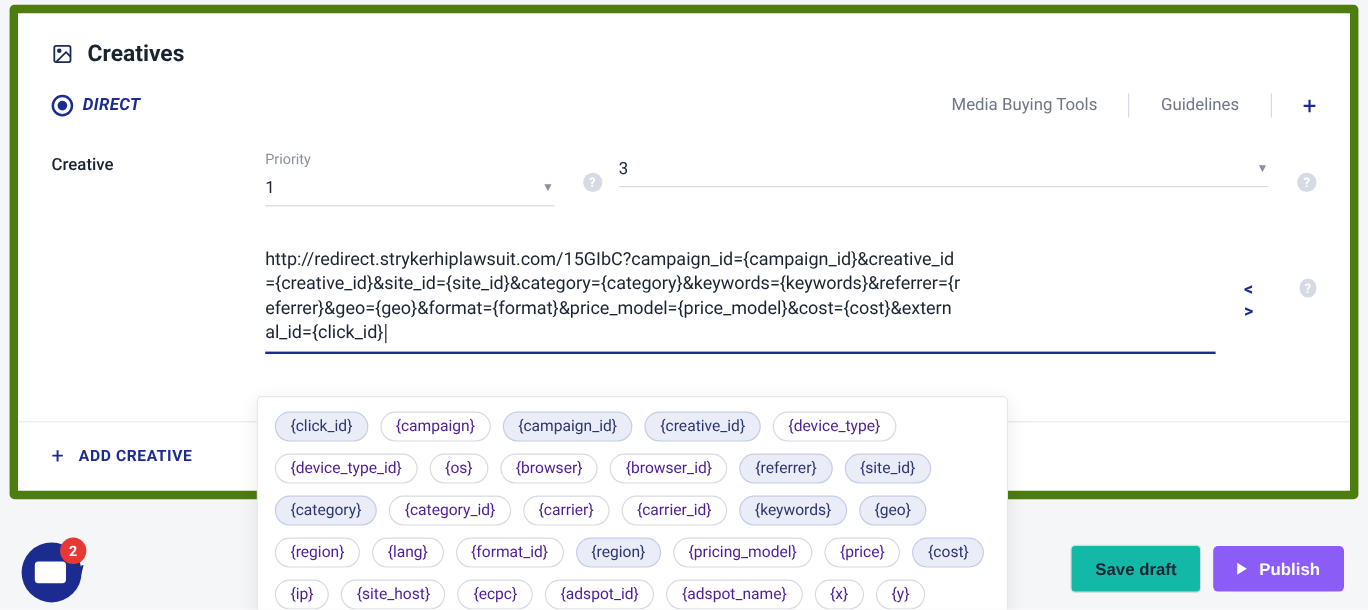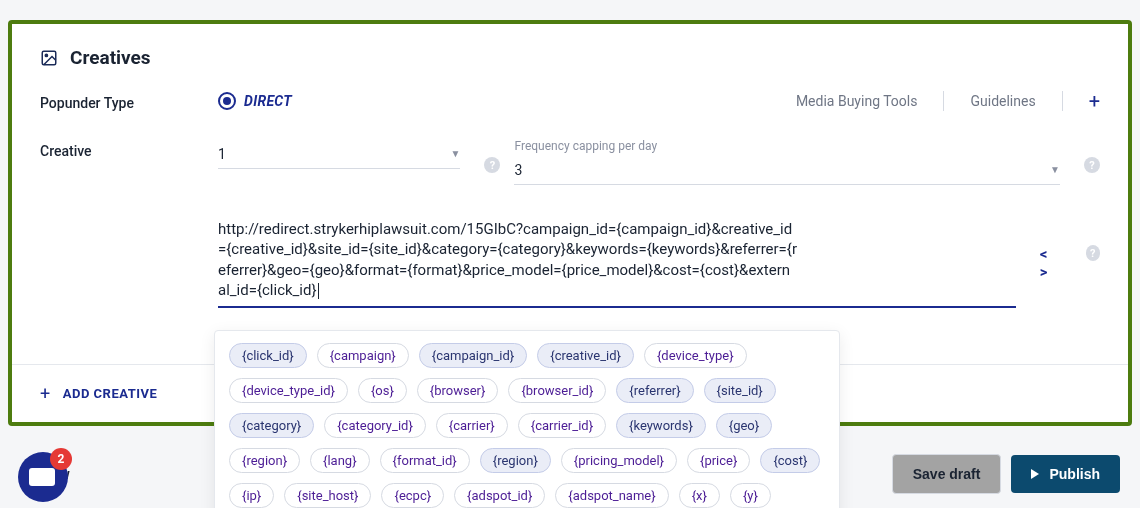--- a/index.html
+++ b/index.html
@@ -7,23 +7,23 @@
       font-family: -apple-system, BlinkMacSystemFont, 'Segoe UI', Roboto, Arial, sans-serif;
       background: #f5f6f8;
       width: 1140px;
       height: 508px;
       overflow: hidden;
       position: relative;
       color: #1a2332;
     }
     .card {
       background: #fff;
-      border: 4px solid #4d7c0f;
+      border: 7px solid #4d7c0f;
       border-radius: 4px;
-      margin: 20px 8px 0 8px;
+      margin: 4px 8px 0 8px;
     }
     .card-header {
       display: flex;
       align-items: center;
       padding: 22px 28px;
     }
     .icon-photo {
       width: 18px; height: 18px;
       margin-right: 12px;
       color: #1b2b58;
@@ -249,27 +249,27 @@
       padding: 11px 20px;
       font-size: 14px;
       font-weight: 600;
       cursor: pointer;
       border: none;
       display: inline-flex;
       align-items: center;
       gap: 10px;
     }
     .btn-secondary {
-      background: #a3a3a3;
+      background: #14b8a6;
       border: 1px solid #d6dae2;
       color: #1a2332;
       margin-right: 10px;
     }
     .btn-primary {
-      background: #0c4a6e;
+      background: #8b5cf6;
       color: #fff;
     }
     .play-icon {
       width: 0; height: 0;
       border-left: 8px solid #fff;
       border-top: 5px solid transparent;
       border-bottom: 5px solid transparent;
     }
     .intercom {
       position: absolute;
@@ -311,49 +311,48 @@
         <rect x="3" y="3" width="18" height="18" rx="2"></rect>
         <circle cx="8.5" cy="8.5" r="1.5" fill="currentColor"></circle>
         <path d="M21 15l-5-5L5 21"></path>
       </svg>
     </span>
     <span class="card-title">Creatives</span>
   </div>
 
   <div class="card-body">
     <div class="row popunder-row">
-      <div class="label-col">Popunder Type</div>
       <div class="radio-wrap">
         <span class="radio-outer">
             <span class="radio-inner"></span>
           </span>
         <span class="radio-label">DIRECT</span>
       </div>
       <div class="right-links">
         <span class="link-text">Media Buying Tools</span>
         <span class="vdiv"></span>
         <span class="link-text">Guidelines</span>
         <span class="vdiv"></span>
         <span class="plus-icon">+</span>
       </div>
     </div>
 
     <div class="row creative-row">
       <div class="label-col">Creative</div>
       <div class="content-col">
         <div class="form-grid">
           <div class="form-col" style="flex:0.4">
+            <div class="field-label">Priority</div>
             <div class="select-wrap">
               <span class="select-val">1</span>
               <span class="select-arrow">▼</span>
             </div>
           </div>
           <span class="help-icon">?</span>
           <div class="form-col" style="flex:0.9">
-            <div class="field-label">Frequency capping per day</div>
             <div class="select-wrap">
               <span class="select-val">3</span>
               <span class="select-arrow">▼</span>
             </div>
           </div>
           <span class="help-icon">?</span>
         </div>
 
         <div class="url-section">
           <div class="url-row">

